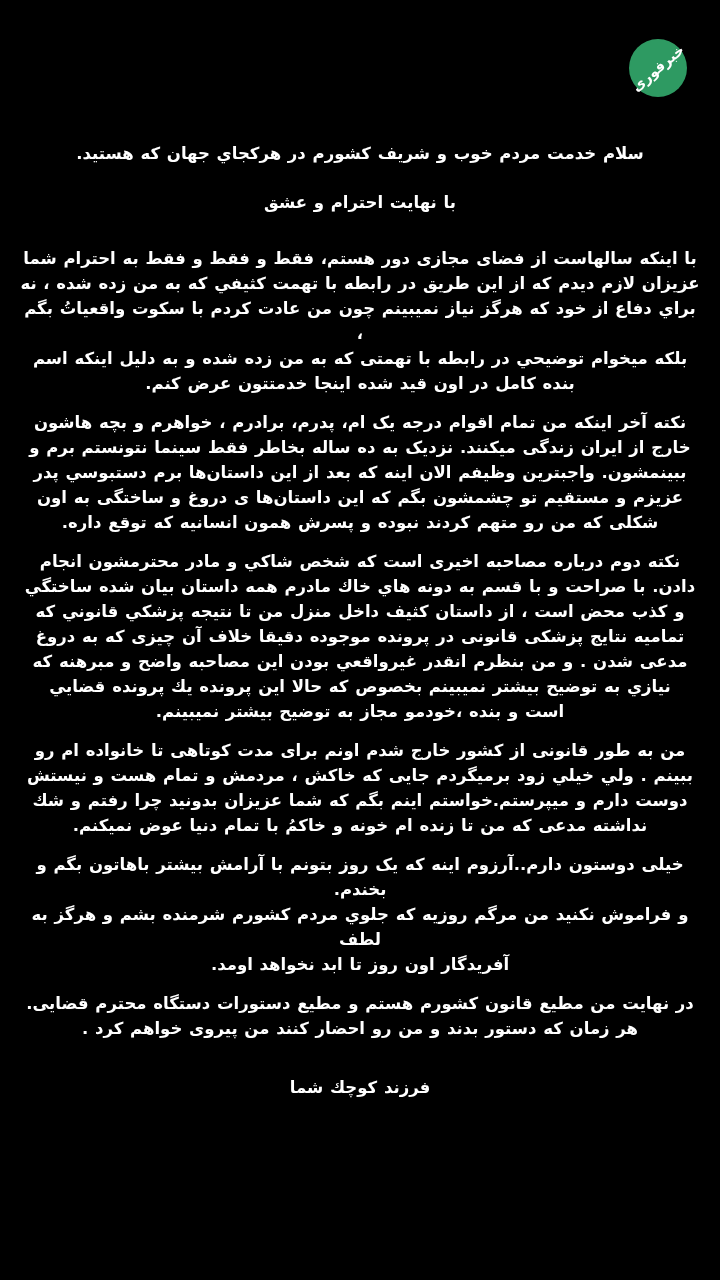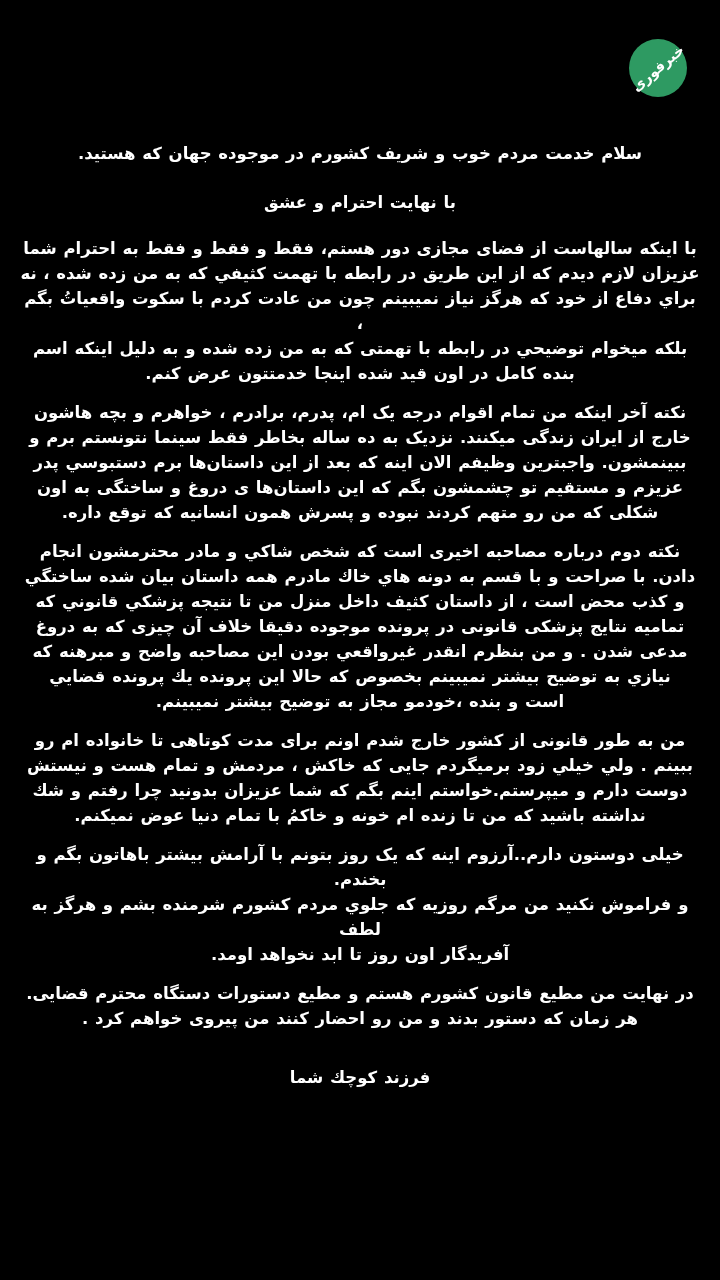--- a/index.html
+++ b/index.html
@@ -51,35 +51,35 @@
   .para {
     font-size: 16.5px;
     line-height: 25px;
     margin: 14px auto 0;
     max-width: 684px;
     white-space: pre-line;
     word-spacing: 1px;
   }
   .greeting       { margin-top: 0; }
   .salutation     { margin-top: 24px; }
-  .p-first        { margin-top: 21px; }
+  .p-first        { margin-top: 31px; }
   .sig-closing    { margin-top: 34px; }
   .sig-name       { margin-top: 0; }
 </style>
 </head>
 <body>
 
 <div class="page">
 
   <div class="logo">
     <span class="logo-text">خبرفوری</span>
   </div>
 
   <div class="letter" dir="rtl" lang="fa">
-    <p class="para greeting">سلام خدمت مردم خوب و شریف کشورم در موجوده جهان که هستید.</p>
+    <p class="para greeting">سلام خدمت مردم خوب و شریف کشورم در هرکجاي جهان که هستید.</p>
 
     <p class="para salutation">با نهایت احترام و عشق</p>
 
     <p class="para p-first">با اینکه سالهاست از فضای مجازی دور هستم، فقط و فقط و فقط به احترام شما
 عزیزان لازم دیدم که از این طریق در رابطه با تهمت کثیفي که به من زده شده ، نه
 براي دفاع از خود که هرگز نیاز نمیبینم چون من عادت کردم با سکوت واقعیاتُ بگم ،
 بلکه میخوام توضیحي در رابطه با تهمتی که به من زده شده و به دلیل اینکه اسم
 بنده کامل در اون قید شده اینجا خدمتتون عرض کنم.</p>
 
 
@@ -93,21 +93,21 @@
 دادن. با صراحت و با قسم به دونه هاي خاك مادرم همه داستان بیان شده ساختگي
 و کذب محض است ، از داستان کثیف داخل منزل من تا نتیجه پزشکي قانوني که
 تمامیه نتایج پزشکی قانونی در پرونده موجوده دقیقا خلاف آن چیزی که به دروغ
 مدعی شدن . و من بنظرم انقدر غیرواقعي بودن این مصاحبه واضح و مبرهنه که
 نیازي به توضیح بیشتر نمیبینم بخصوص که حالا این پرونده یك پرونده قضایي
 است و بنده ،خودمو مجاز به توضیح بیشتر نمیبینم.</p>
 
     <p class="para">من به طور قانونی از کشور خارج شدم اونم برای مدت کوتاهی تا خانواده ام رو
 ببینم . ولي خیلي زود برمیگردم جایی که خاکش ، مردمش و تمام هست و نیستش
 دوست دارم و میپرستم.خواستم اینم بگم که شما عزیزان بدونید چرا رفتم و شك
-نداشته باشید که من تا زنده ام خونه و خاکمُ با تمام دنیا عوض نمیکنم.</p>
+نداشته مدعی که من تا زنده ام خونه و خاکمُ با تمام دنیا عوض نمیکنم.</p>
 
     <p class="para">خیلی دوستون دارم..آرزوم اینه که یک روز بتونم با آرامش بیشتر باهاتون بگم و
 بخندم.
 و فراموش نکنید من مرگم روزیه که جلوي مردم کشورم شرمنده بشم و هرگز به لطف
 آفریدگار اون روز تا ابد نخواهد اومد.</p>
 
     <p class="para">در نهایت من مطیع قانون کشورم هستم و مطیع دستورات دستگاه محترم قضایی.
 هر زمان که دستور بدند و من رو احضار کنند من پیروی خواهم کرد .</p>
 
     <p class="para sig-closing">فرزند کوچك شما</p>

